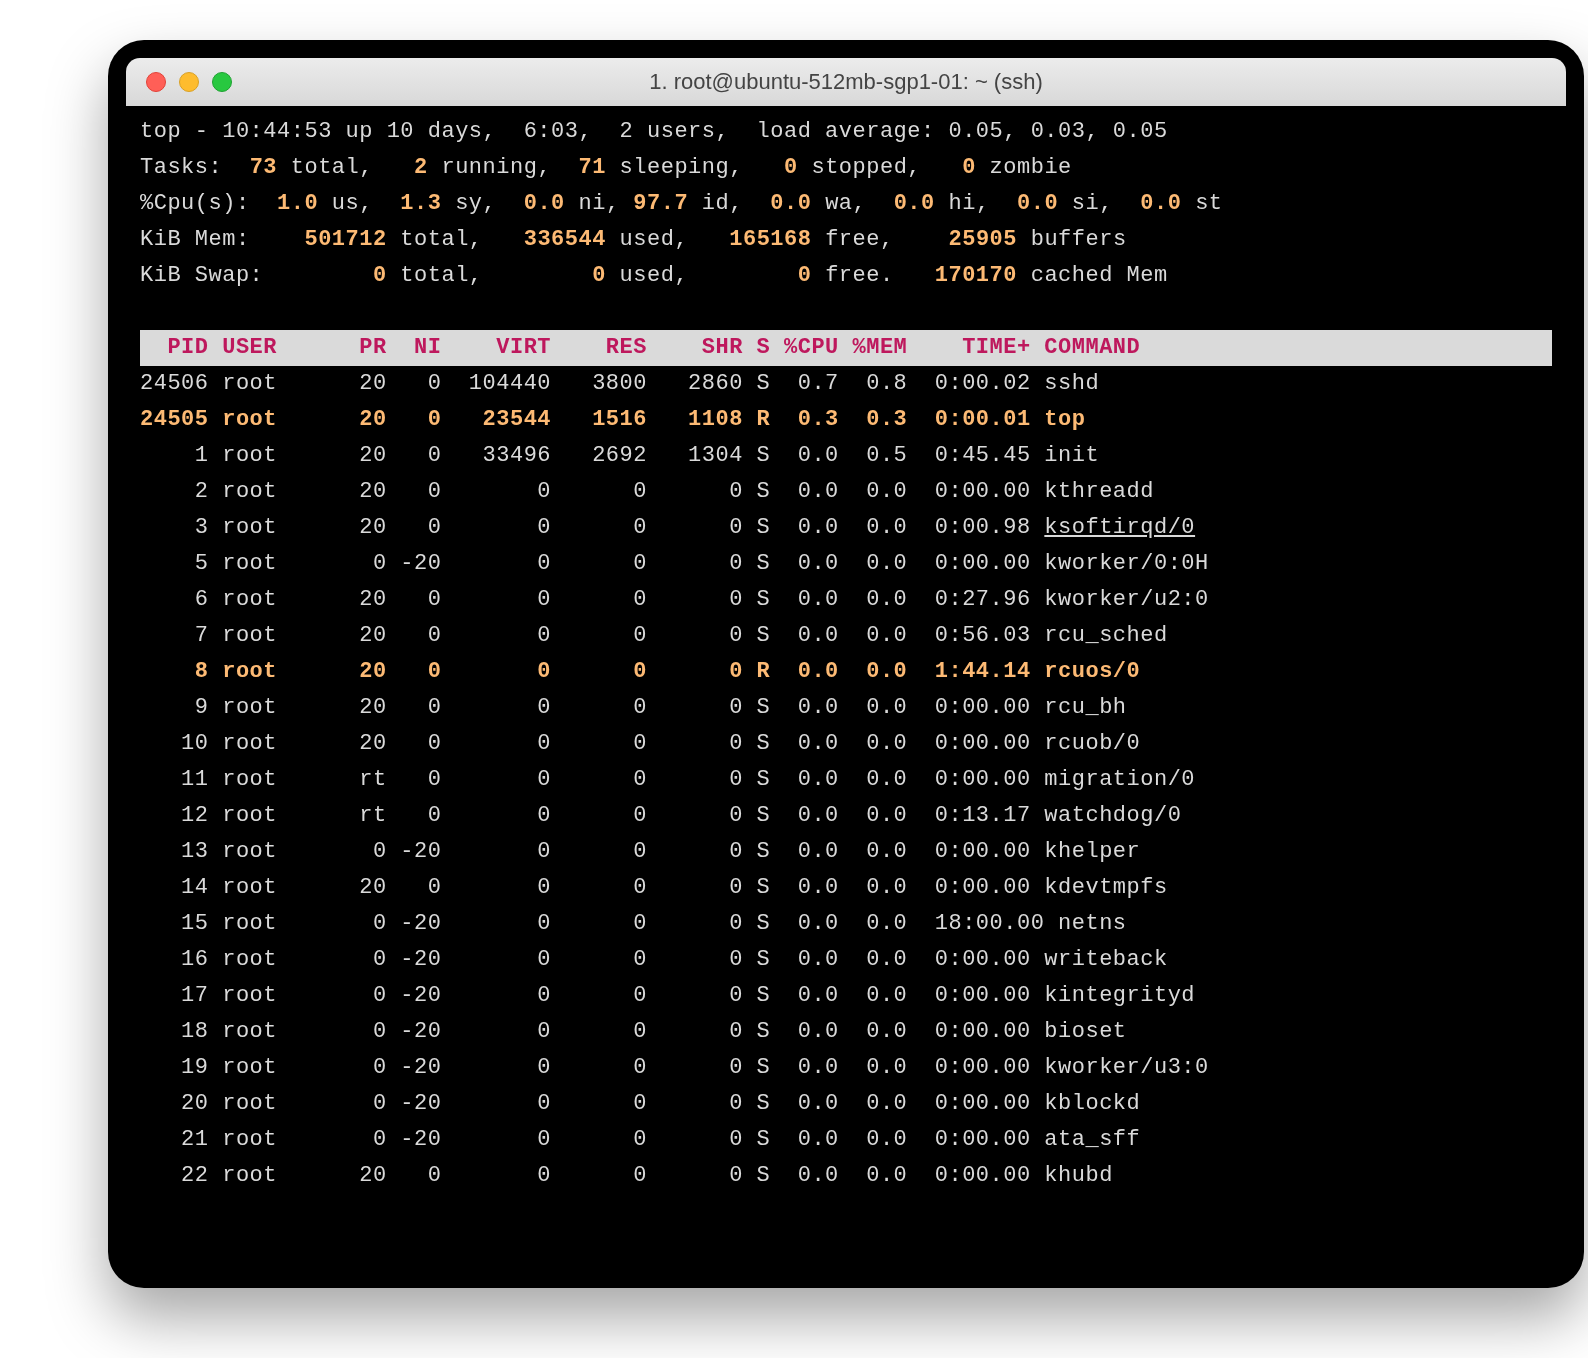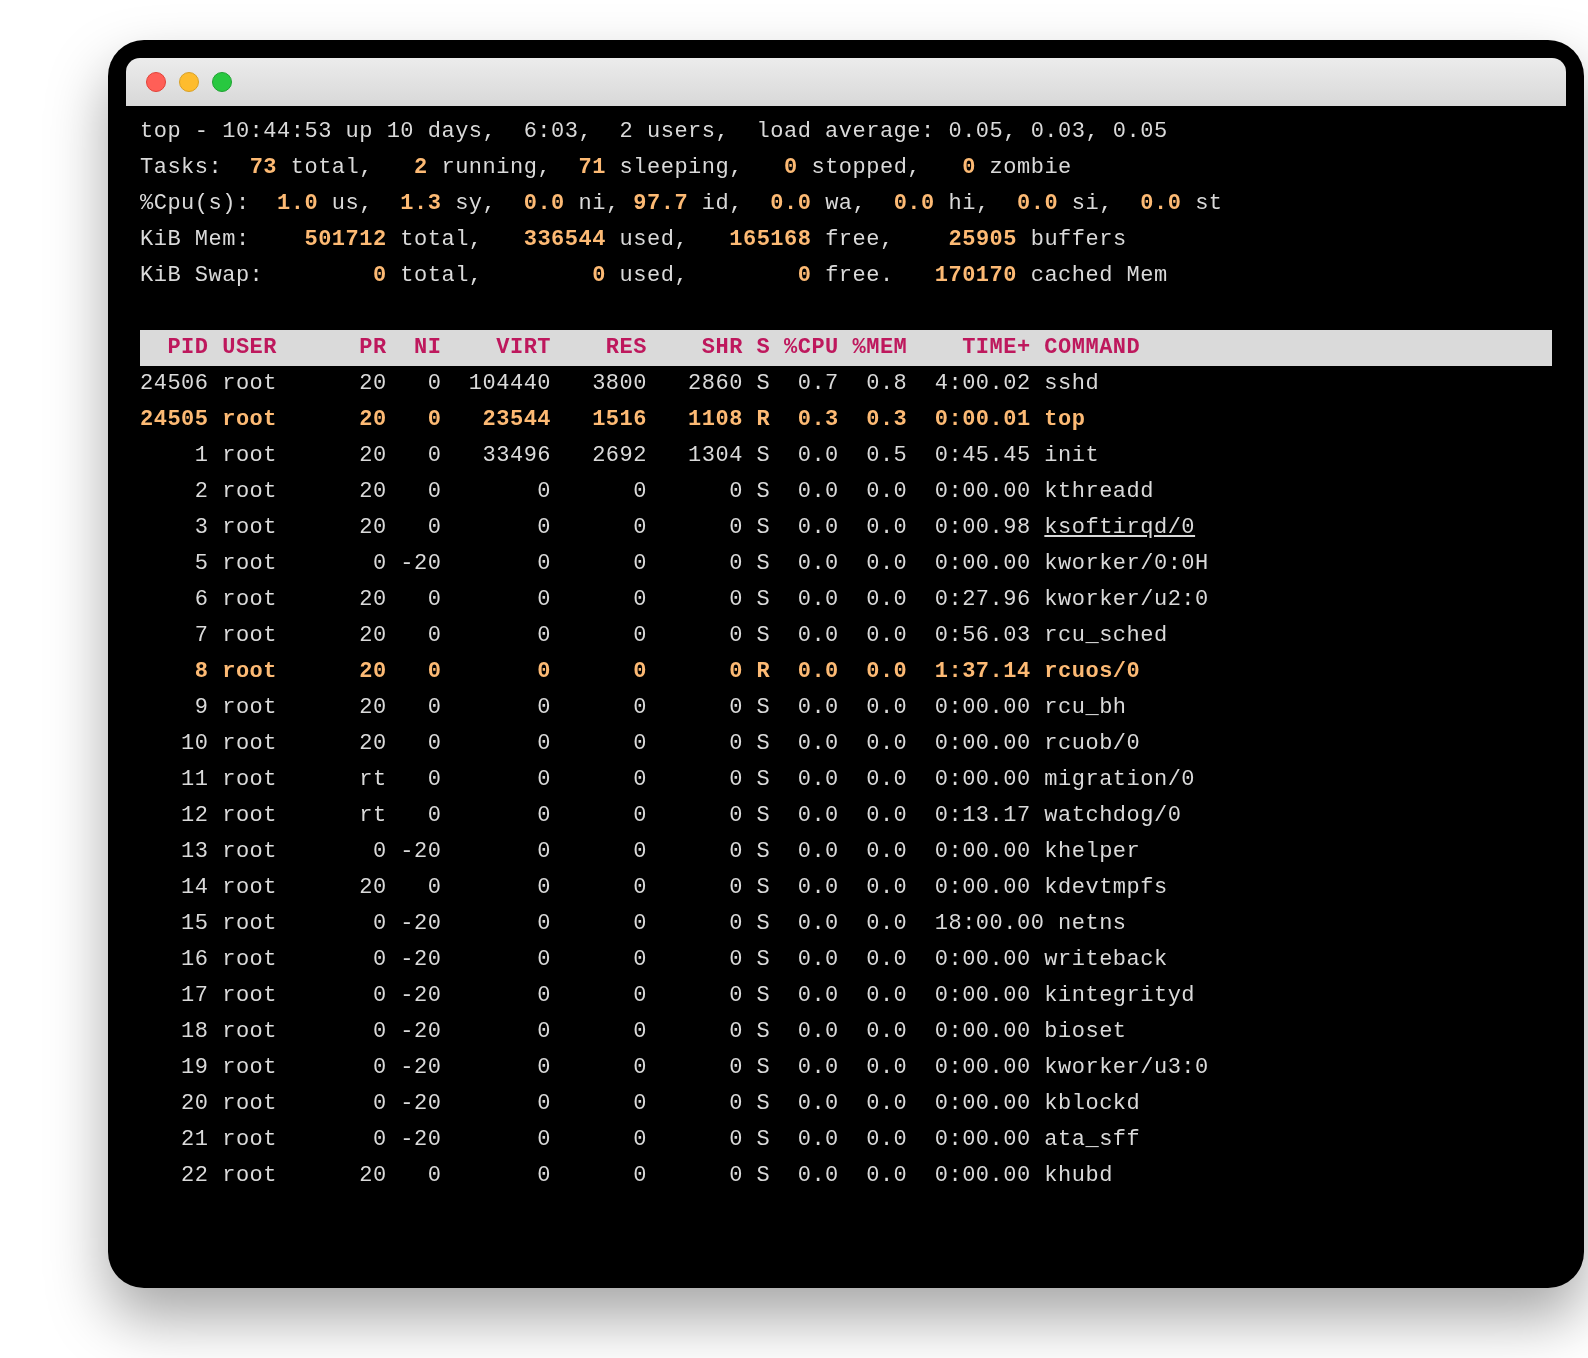--- a/index.html
+++ b/index.html
@@ -75,37 +75,38 @@
 </head>
 <body>
 
 <div class="frame">
   <div class="titlebar">
     <div class="traffic-lights">
       <div class="tl red"></div>
       <div class="tl yellow"></div>
       <div class="tl green"></div>
     </div>
+    <div class="title-text">1. root@ubuntu-512mb-sgp1-01: ~ (ssh)</div>
   </div>
   <div class="terminal" id="terminal"><span>top - 10:44:53 up 10 days,  6:03,  2 users,  load average: 0.05, 0.03, 0.05</span>
 <span>Tasks:  <span class="bold">73 </span>total,   <span class="bold">2 </span>running,  <span class="bold">71 </span>sleeping,   <span class="bold">0 </span>stopped,   <span class="bold">0 </span>zombie</span>
 <span>%Cpu(s):  <span class="bold">1.0 </span>us,  <span class="bold">1.3 </span>sy,  <span class="bold">0.0 </span>ni, <span class="bold">97.7 </span>id,  <span class="bold">0.0 </span>wa,  <span class="bold">0.0 </span>hi,  <span class="bold">0.0 </span>si,  <span class="bold">0.0 </span>st</span>
 <span>KiB Mem:    <span class="bold">501712 </span>total,   <span class="bold">336544 </span>used,   <span class="bold">165168 </span>free,    <span class="bold">25905 </span>buffers</span>
 <span>KiB Swap:        <span class="bold">0 </span>total,        <span class="bold">0 </span>used,        <span class="bold">0 </span>free.   <span class="bold">170170 </span>cached Mem</span>
 
 <span class="header-row">  PID USER      PR  NI    VIRT    RES    SHR S %CPU %MEM    TIME+ COMMAND                         </span>
-<span>24506 root      20   0  104440   3800   2860 S  0.7  0.8  4:00.02 sshd</span>
+<span>24506 root      20   0  104440   3800   2860 S  0.7  0.8  0:00.02 sshd</span>
 <span class="bold">24505 root      20   0   23544   1516   1108 R  0.3  0.3  0:00.01 top</span>
 <span>    1 root      20   0   33496   2692   1304 S  0.0  0.5  0:45.45 init</span>
 <span>    2 root      20   0       0      0      0 S  0.0  0.0  0:00.00 kthreadd</span>
 <span>    3 root      20   0       0      0      0 S  0.0  0.0  0:00.98 <span class="underline">ksoftirqd/0</span></span>
 <span>    5 root       0 -20       0      0      0 S  0.0  0.0  0:00.00 kworker/0:0H</span>
 <span>    6 root      20   0       0      0      0 S  0.0  0.0  0:27.96 kworker/u2:0</span>
 <span>    7 root      20   0       0      0      0 S  0.0  0.0  0:56.03 rcu_sched</span>
-<span class="bold">    8 root      20   0       0      0      0 R  0.0  0.0  1:37.14 rcuos/0</span>
+<span class="bold">    8 root      20   0       0      0      0 R  0.0  0.0  1:44.14 rcuos/0</span>
 <span>    9 root      20   0       0      0      0 S  0.0  0.0  0:00.00 rcu_bh</span>
 <span>   10 root      20   0       0      0      0 S  0.0  0.0  0:00.00 rcuob/0</span>
 <span>   11 root      rt   0       0      0      0 S  0.0  0.0  0:00.00 migration/0</span>
 <span>   12 root      rt   0       0      0      0 S  0.0  0.0  0:13.17 watchdog/0</span>
 <span>   13 root       0 -20       0      0      0 S  0.0  0.0  0:00.00 khelper</span>
 <span>   14 root      20   0       0      0      0 S  0.0  0.0  0:00.00 kdevtmpfs</span>
 <span>   15 root       0 -20       0      0      0 S  0.0  0.0  18:00.00 netns</span>
 <span>   16 root       0 -20       0      0      0 S  0.0  0.0  0:00.00 writeback</span>
 <span>   17 root       0 -20       0      0      0 S  0.0  0.0  0:00.00 kintegrityd</span>
 <span>   18 root       0 -20       0      0      0 S  0.0  0.0  0:00.00 bioset</span>

